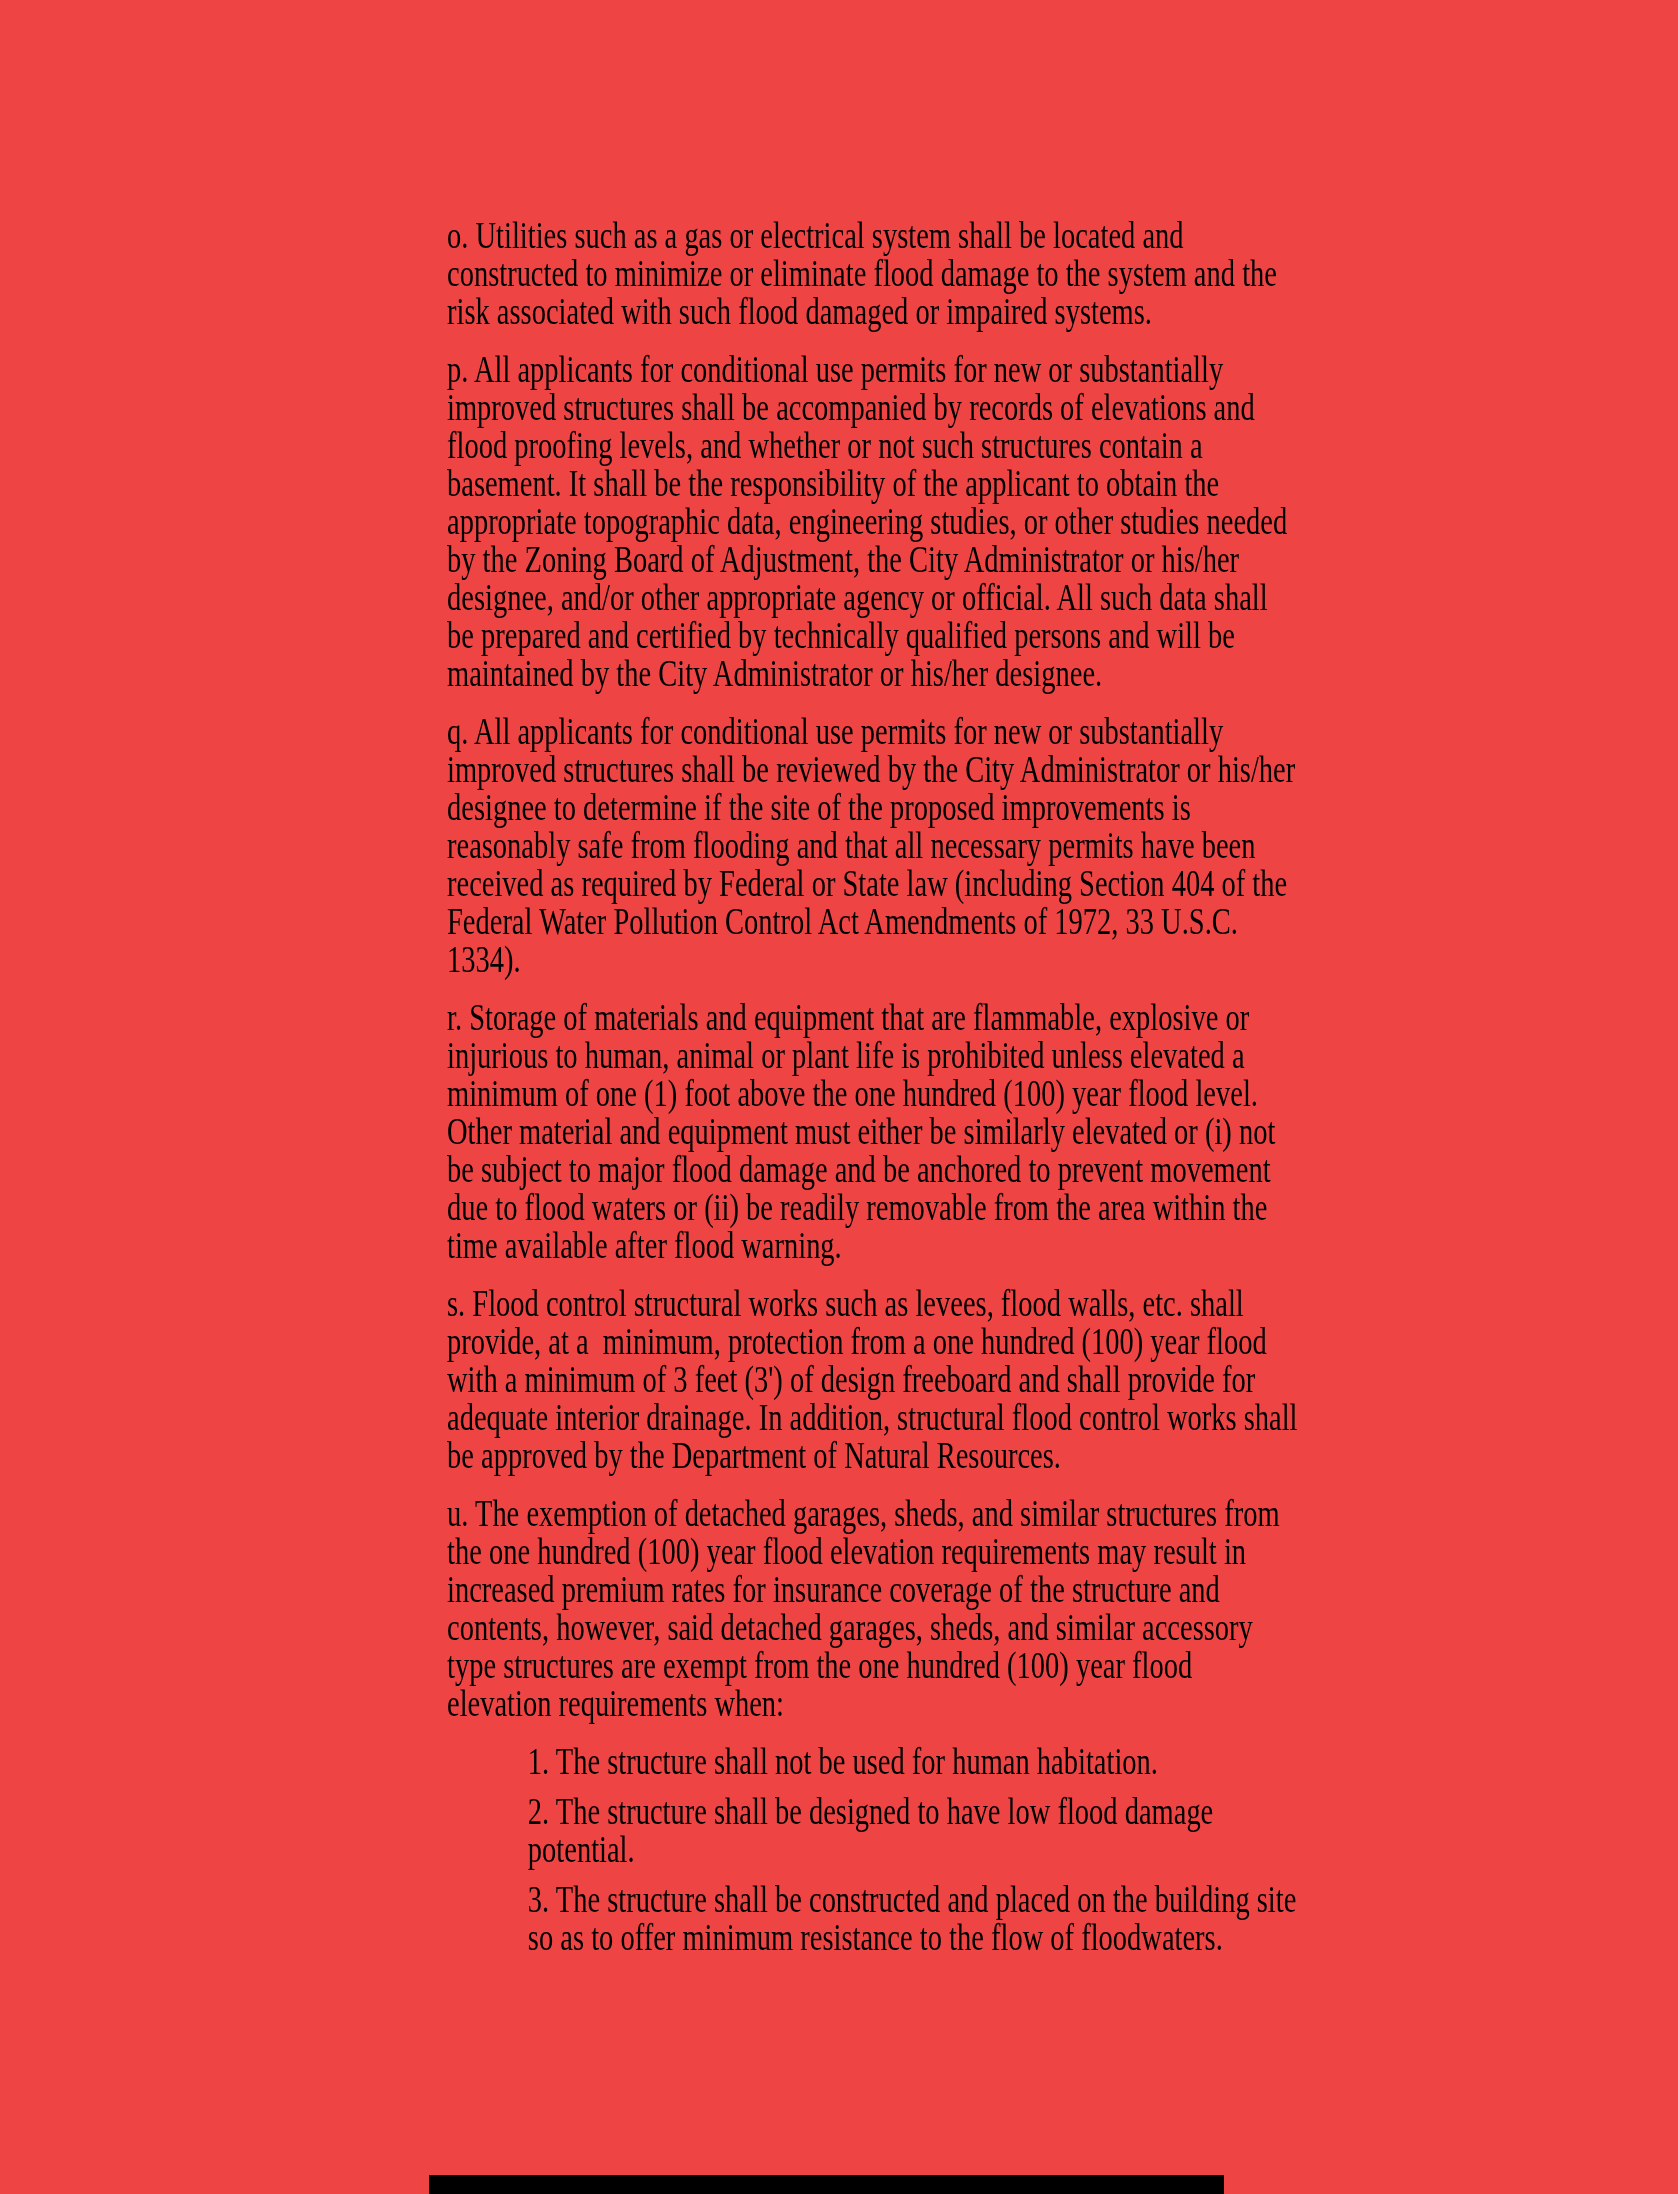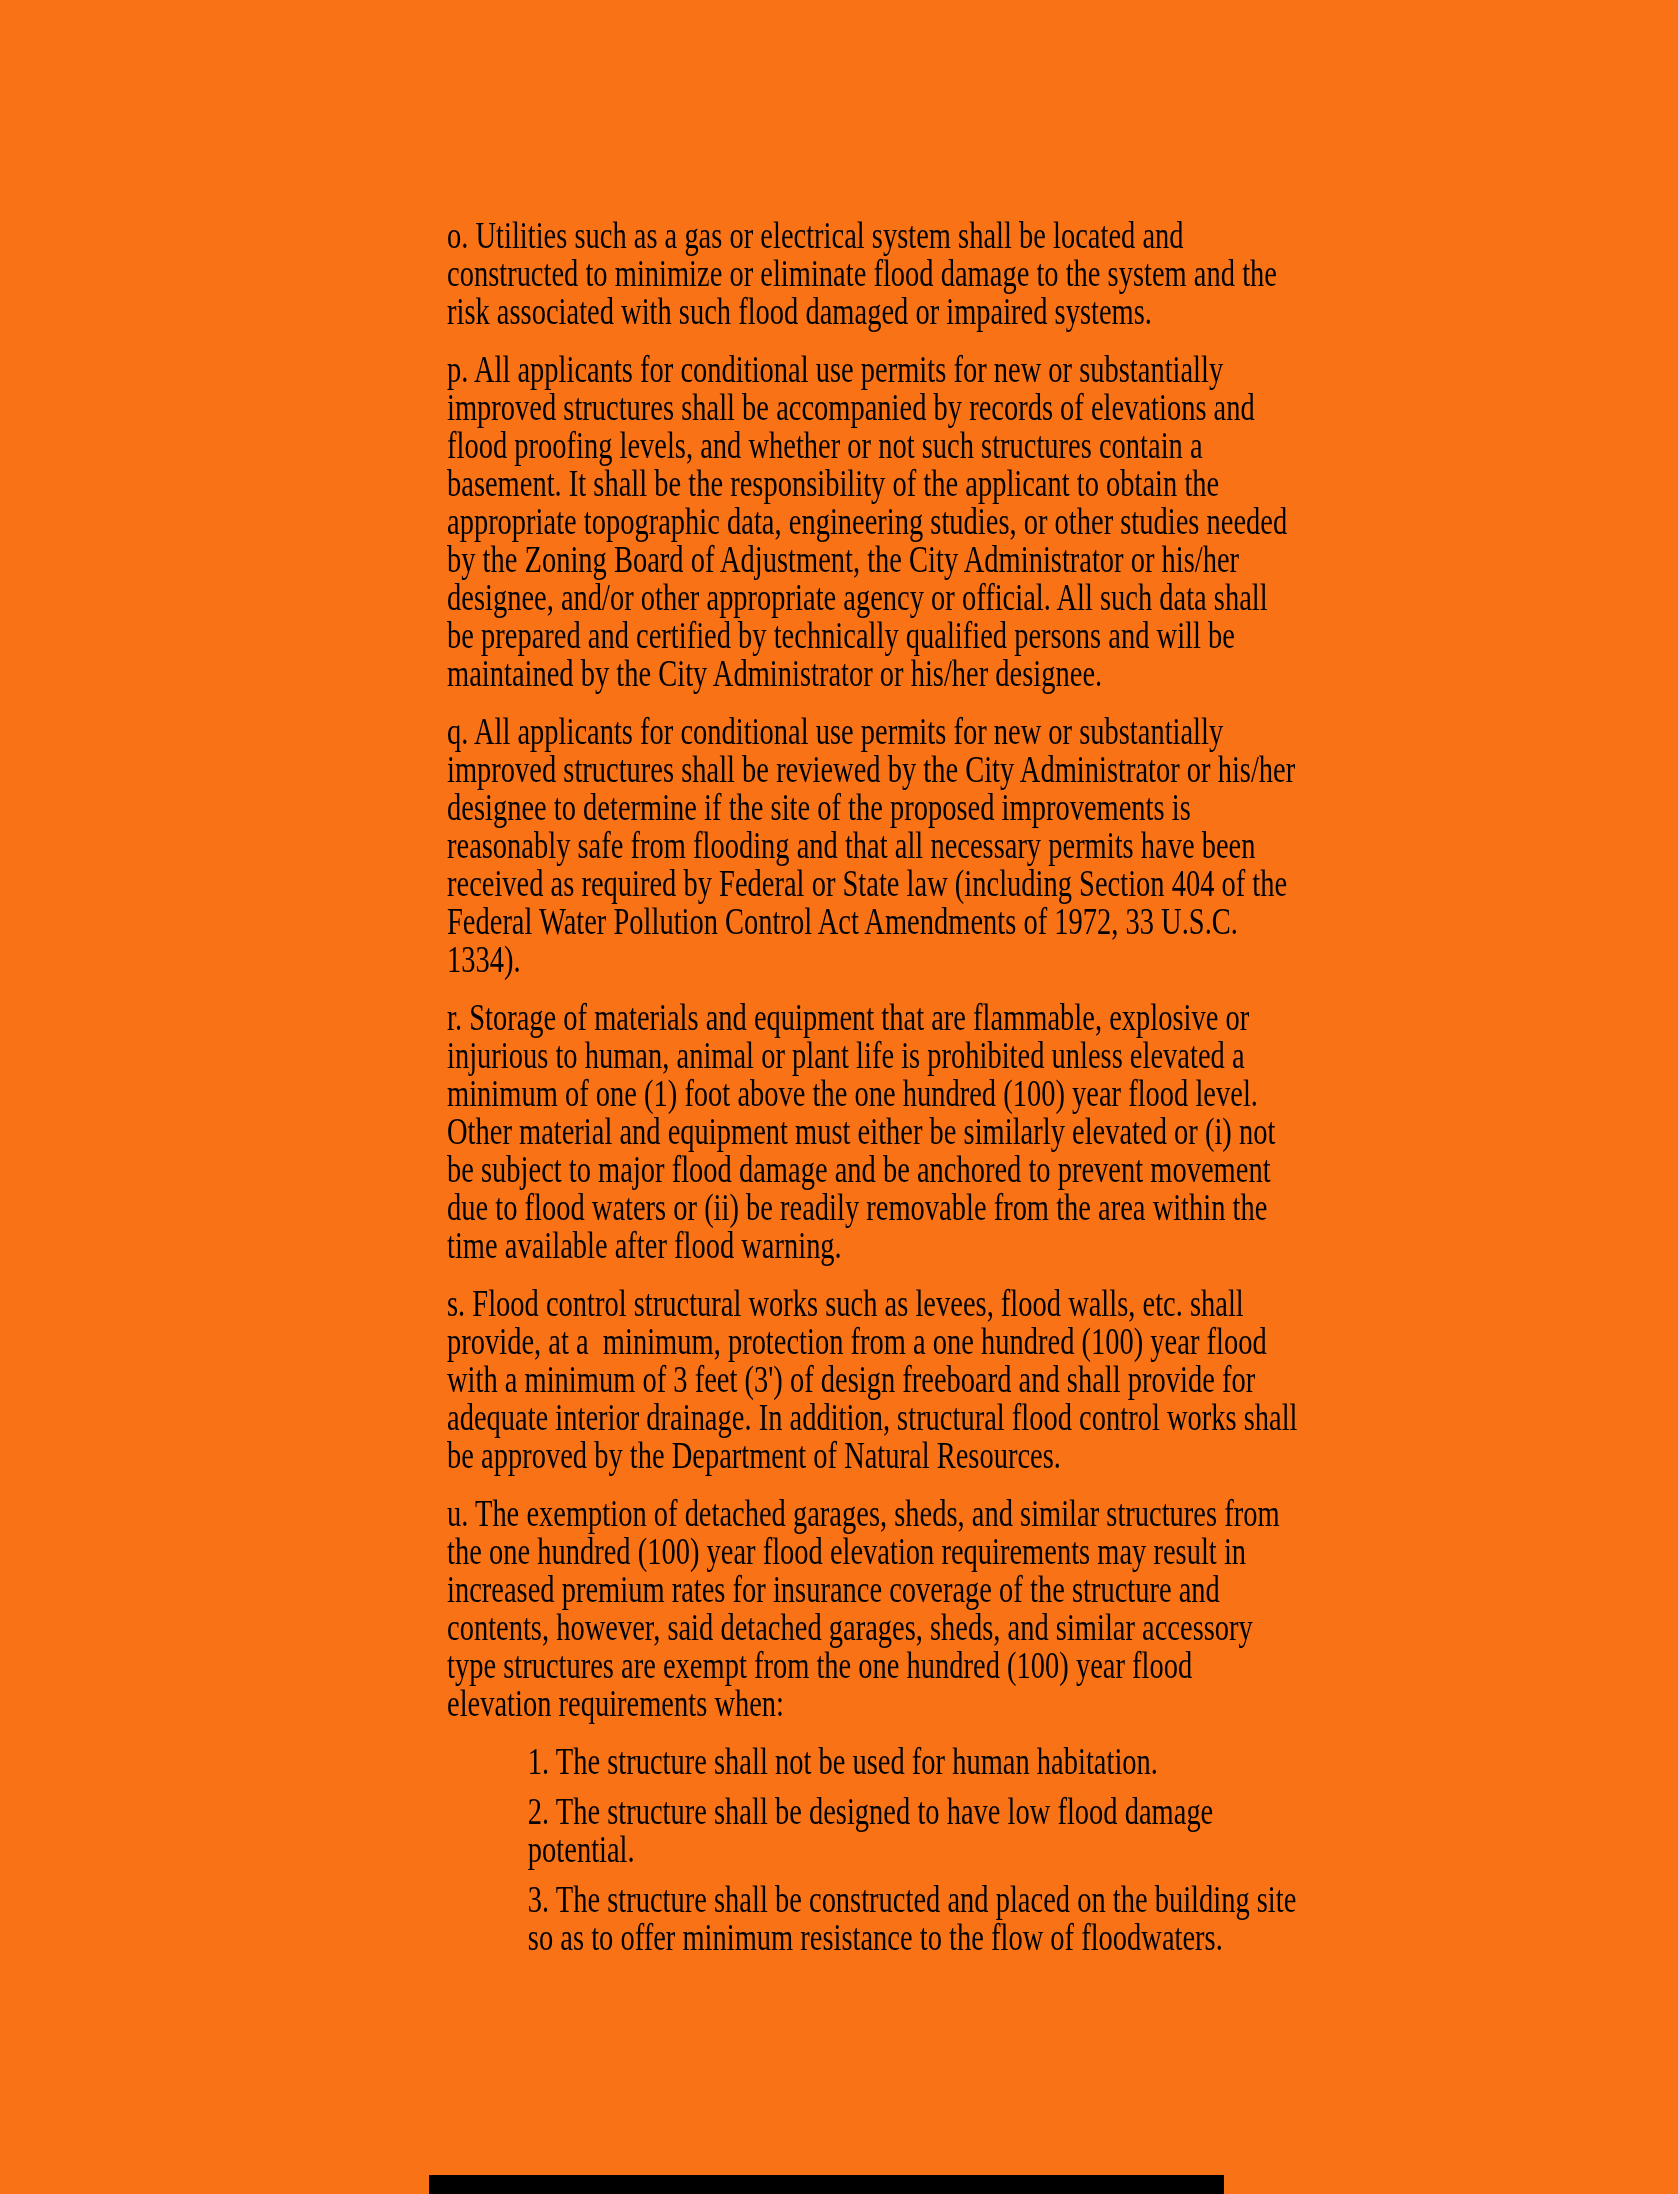--- a/index.html
+++ b/index.html
@@ -4,21 +4,21 @@
 <style>
   html, body {
     margin: 0;
     padding: 0;
     background: #ffffff;
   }
   .page {
     position: relative;
     width: 1679px;
     height: 2194px;
-    background: #f97316;
+    background: #ef4444;
     overflow: hidden;
     font-family: "Liberation Serif", "DejaVu Serif", serif;
     color: #000000;
   }
   .textcol {
     position: absolute;
     left: 447px;
     top: 217px;
     width: 1333px;
     transform: scaleX(0.77);

